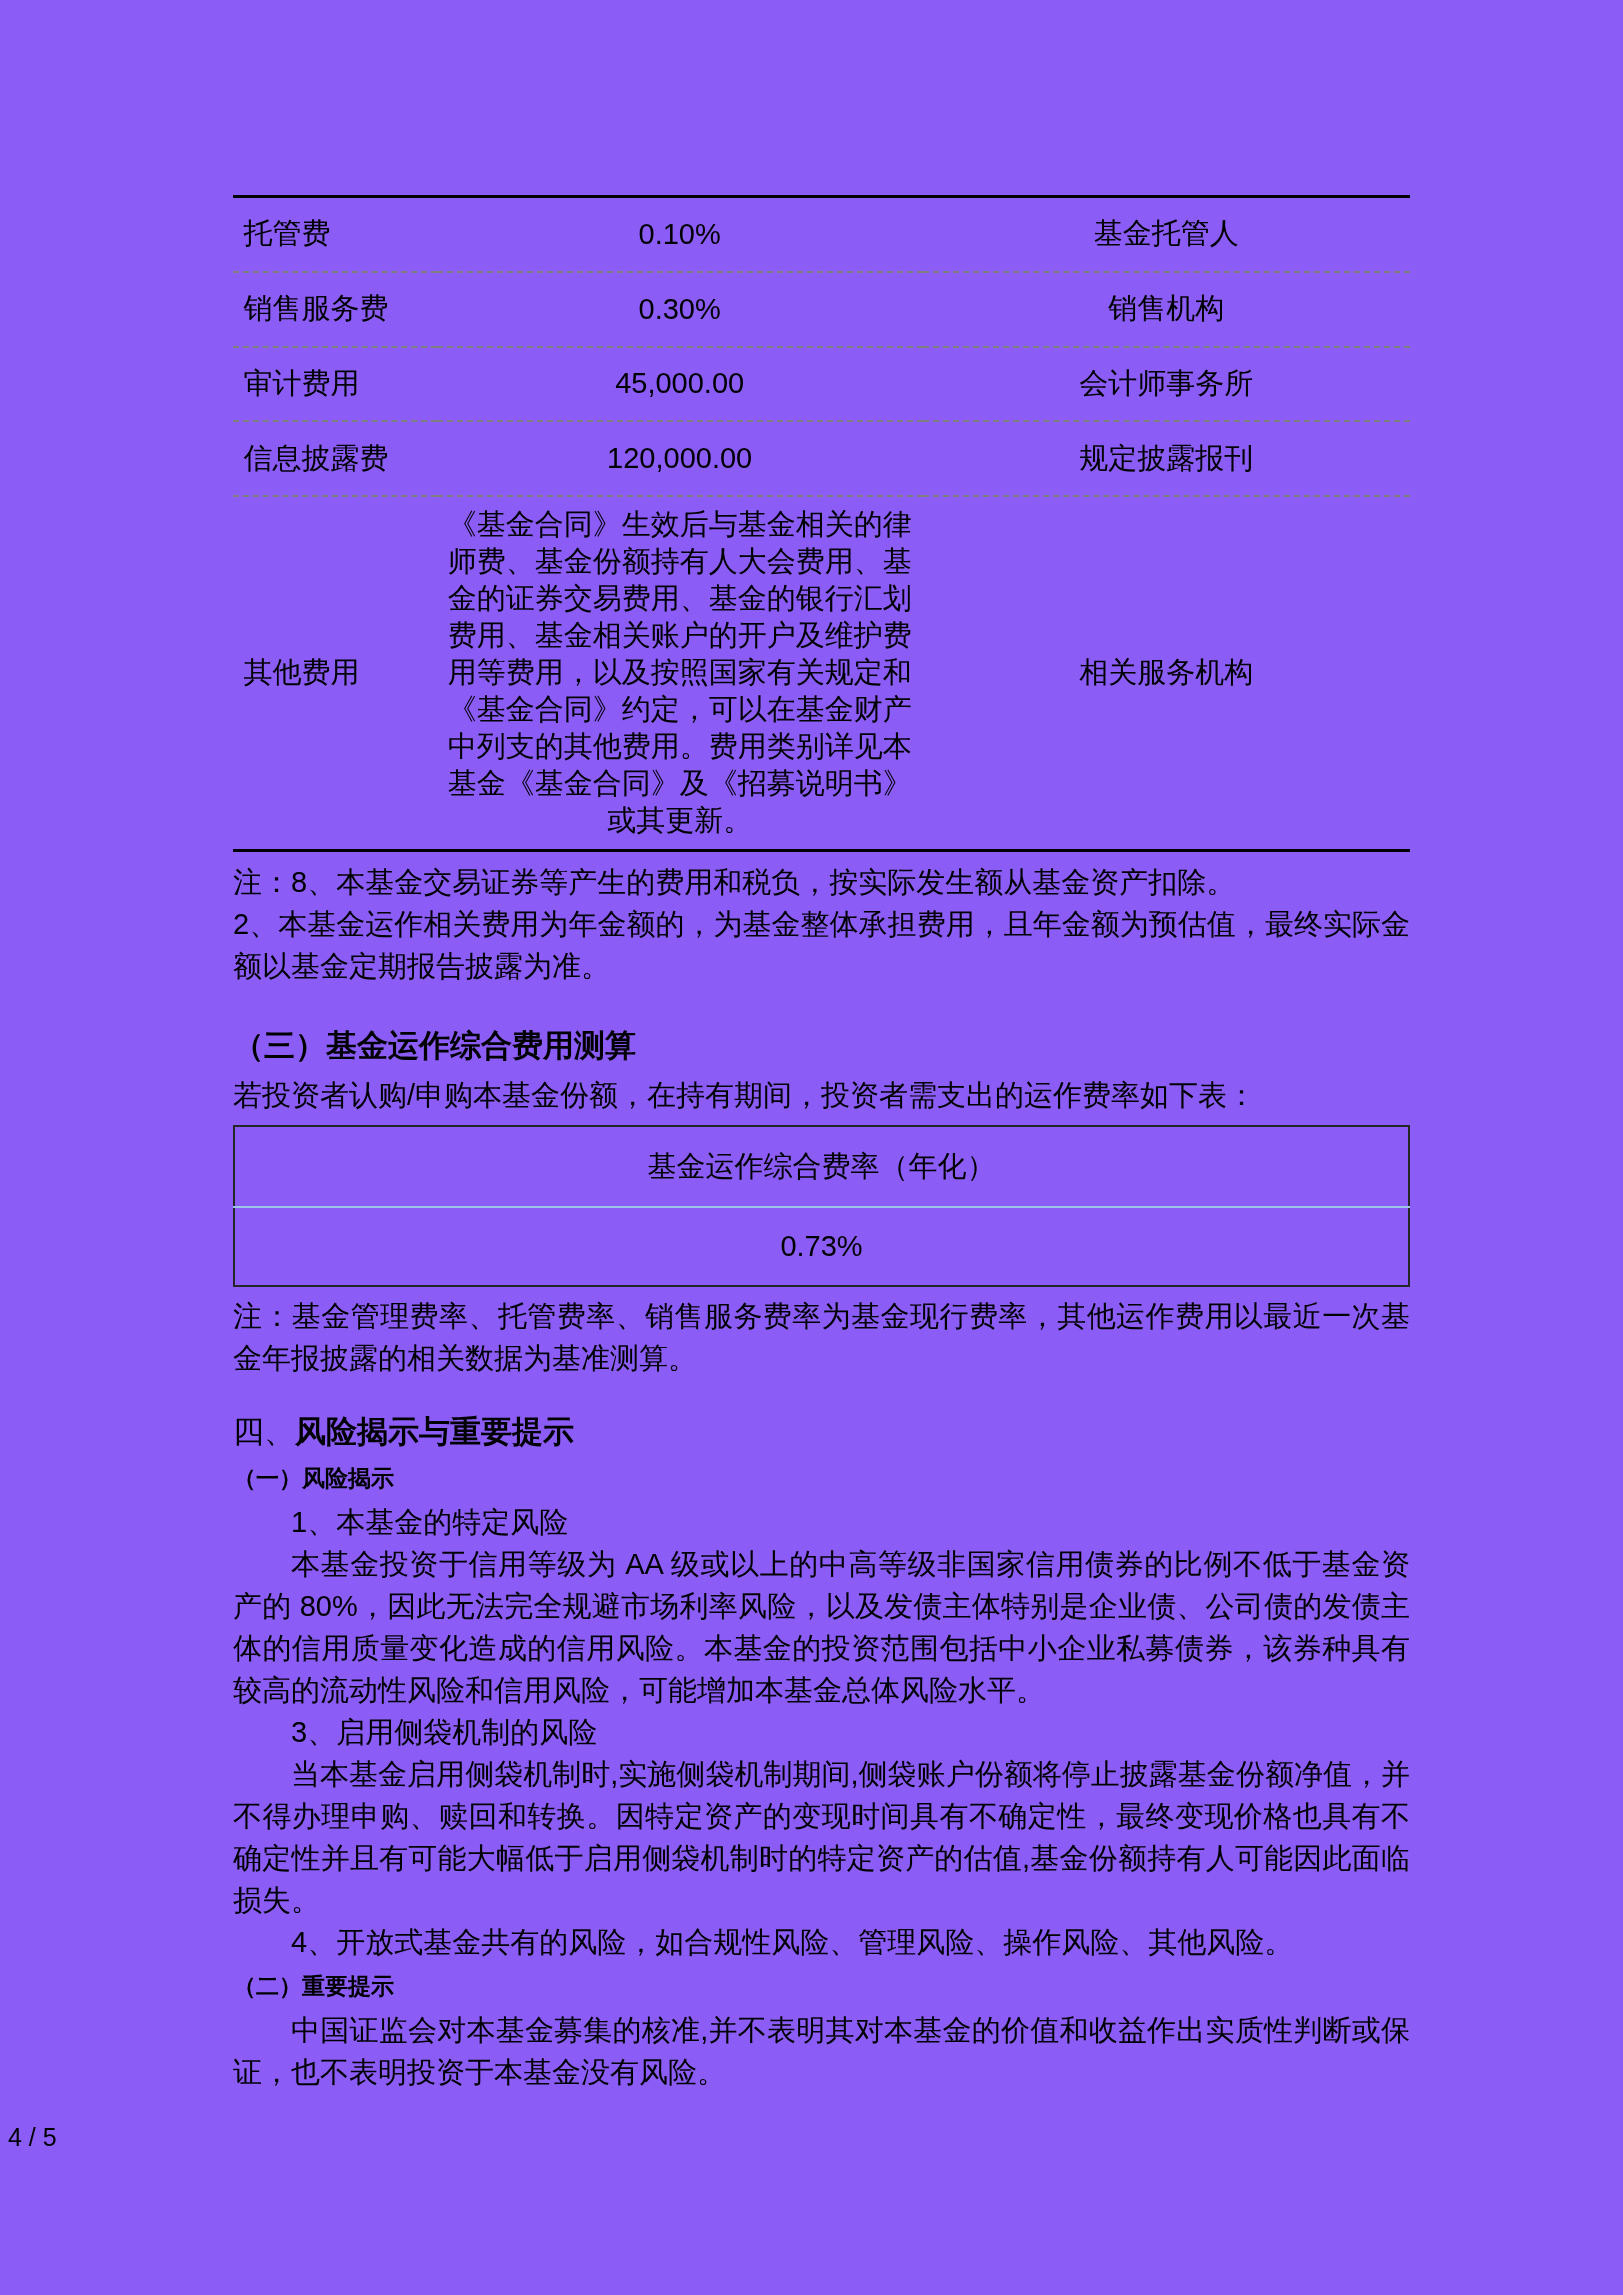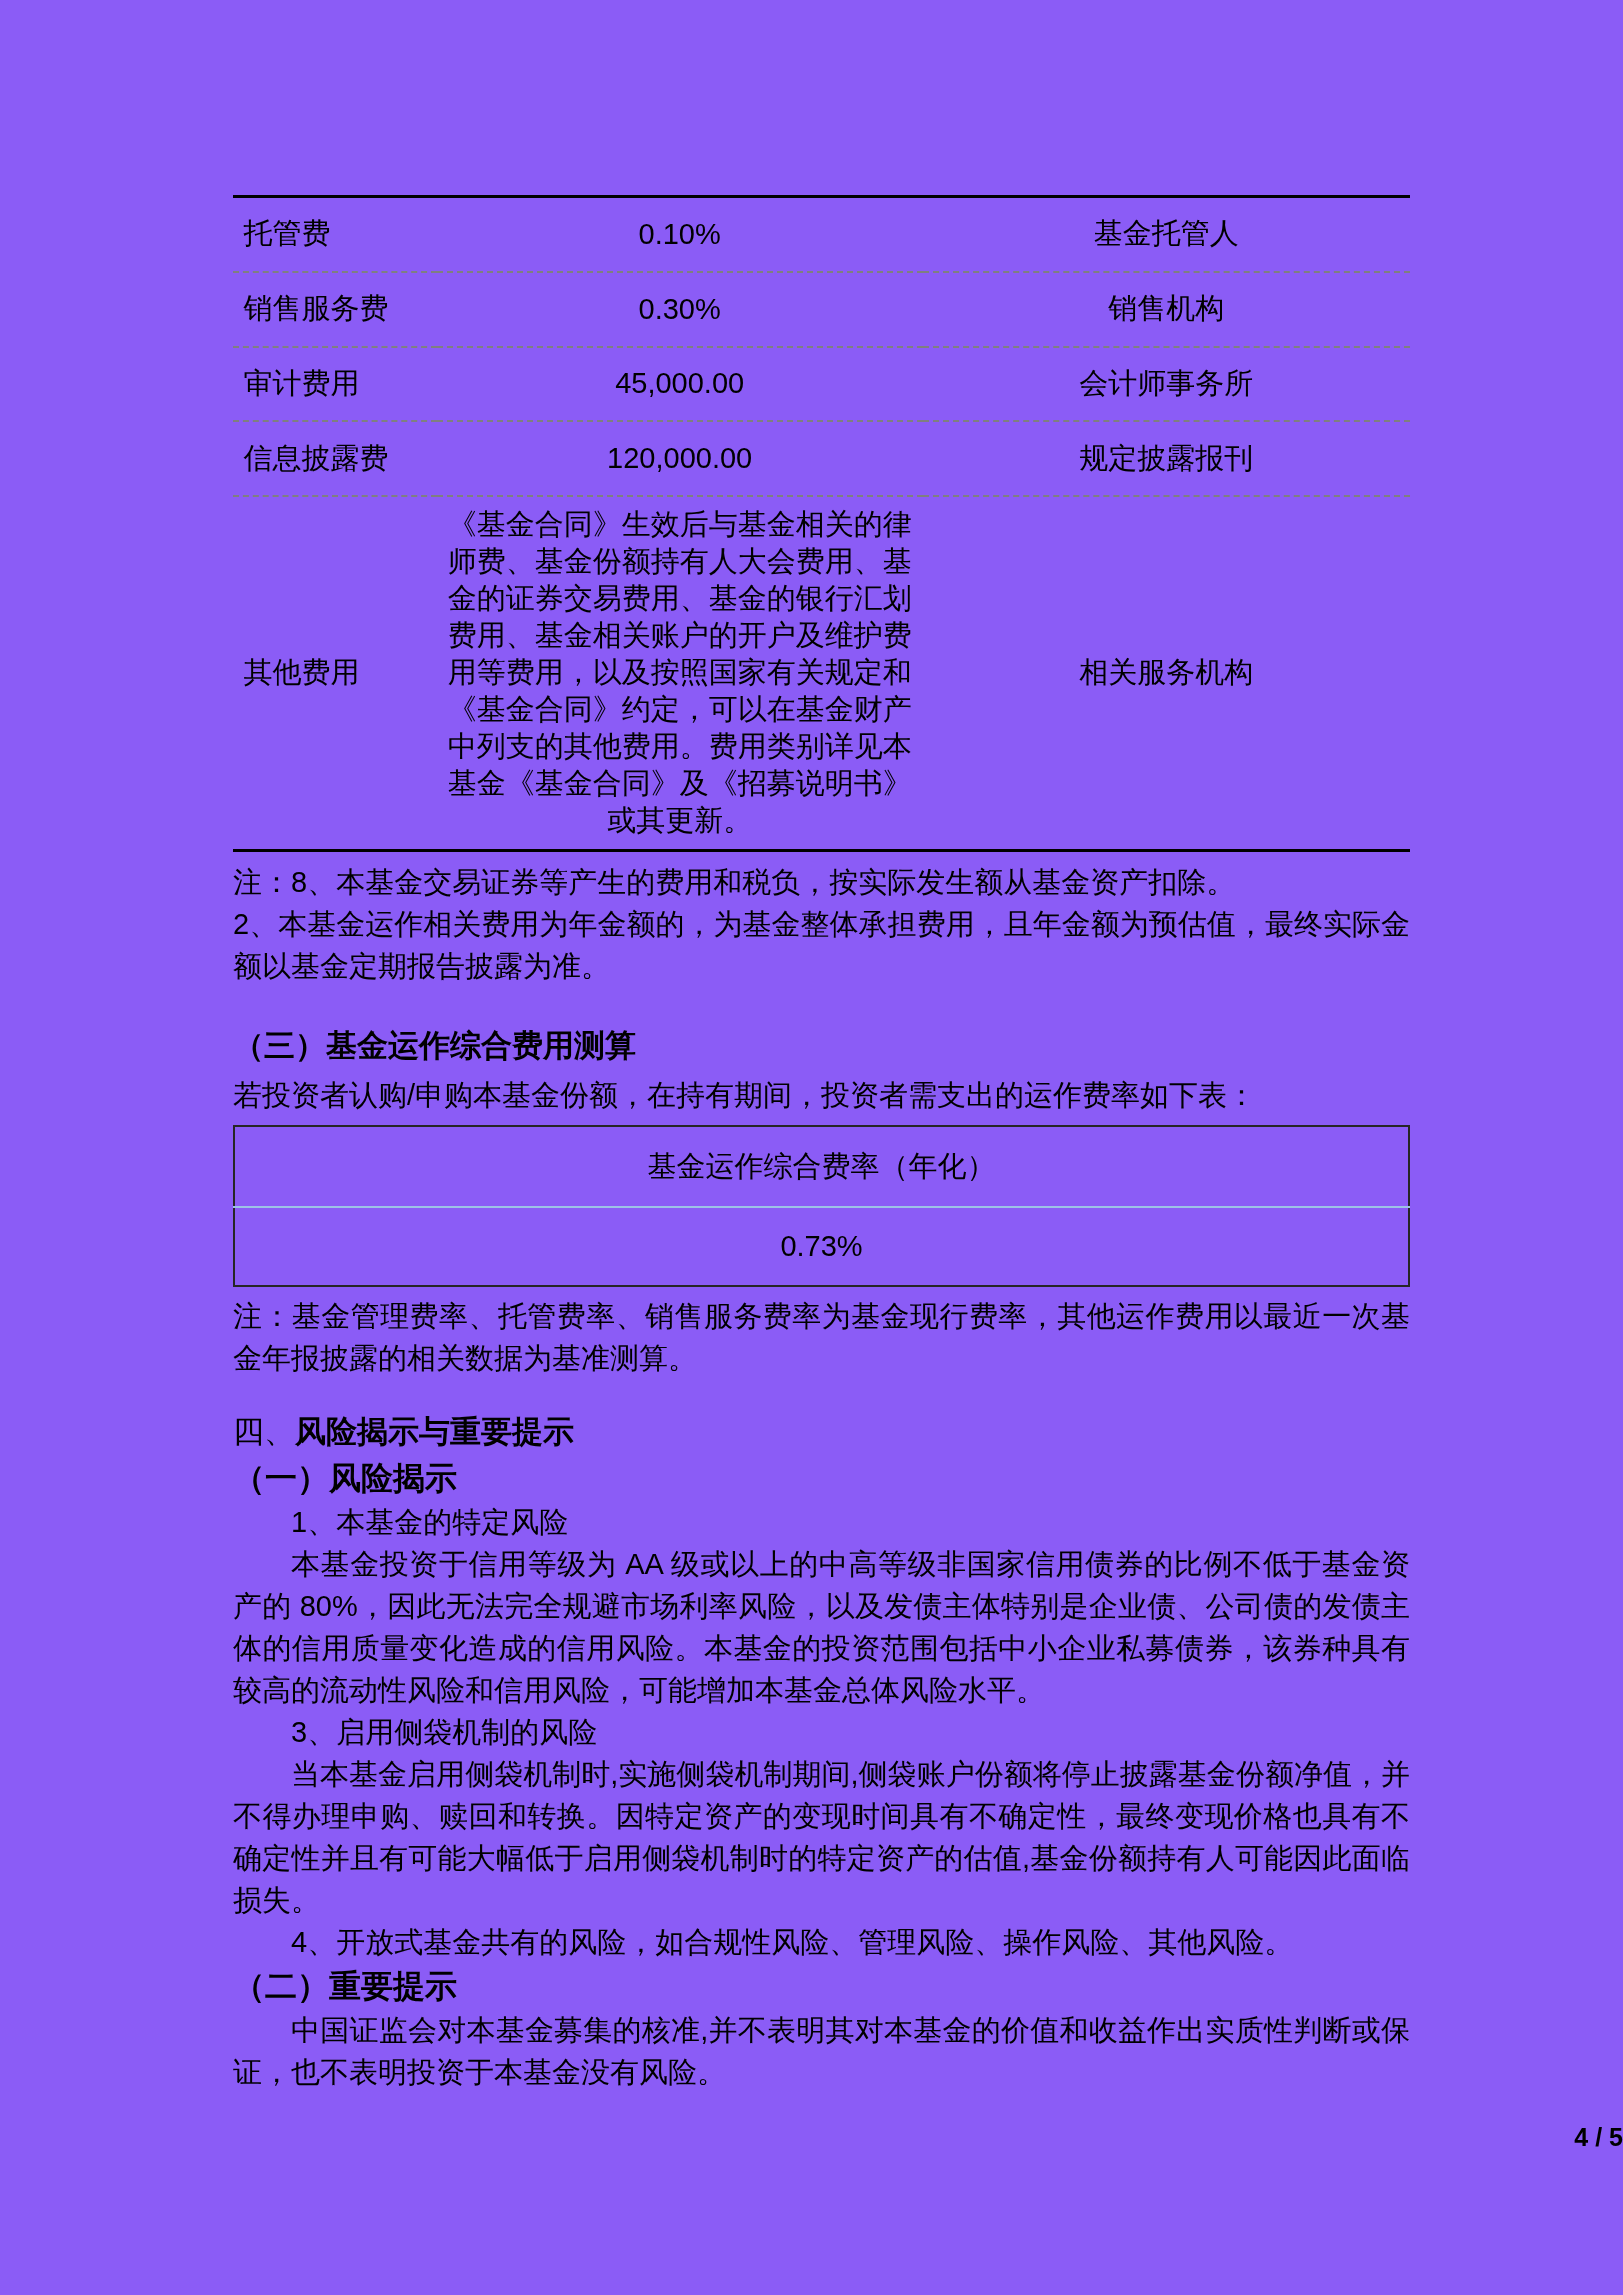--- a/index.html
+++ b/index.html
@@ -41,21 +41,21 @@
   h2.h-sub3 {
     font-size:31px; font-weight:bold;
     margin:35px 0 5.2px; line-height:47px;
   }
   h2.h-main {
     font-size:31px; font-weight:normal;
     margin:30px 0 0; line-height:46px;
   }
   h2.h-main .bold { font-weight:bold; }
   h2.h-flow {
-    font-size:32px; font-weight:bold;
+    font-size:23px; font-weight:bold;
     margin:0; line-height:46px;
   }
 
   p.intro { margin:0 0 9.2px; line-height:42px; }
 
   
   table.rate-table {
     width:100%;
     border-collapse:collapse;
     border:2.6px solid #262626;
@@ -68,23 +68,23 @@
   td.rate-value { text-align:center; padding:22px 5.2px; }
 
   
   p.body-p {
     margin:0; line-height:42px;
     text-indent:2em; text-align:justify;
   }
 
   
   .footer {
-    position:absolute; left:0; right:0; bottom:143px;
-    text-align:right;
-    font-size:25px; font-weight:bold;
+    position:absolute; left:8px; right:0; bottom:143px;
+    text-align:left;
+    font-size:25px; font-weight:normal;
   }
 </style>
 </head>
 <body>
 
 <div class="page">
 
   <table class="fee-table">
     <colgroup>
       <col style="width:17.3%">

